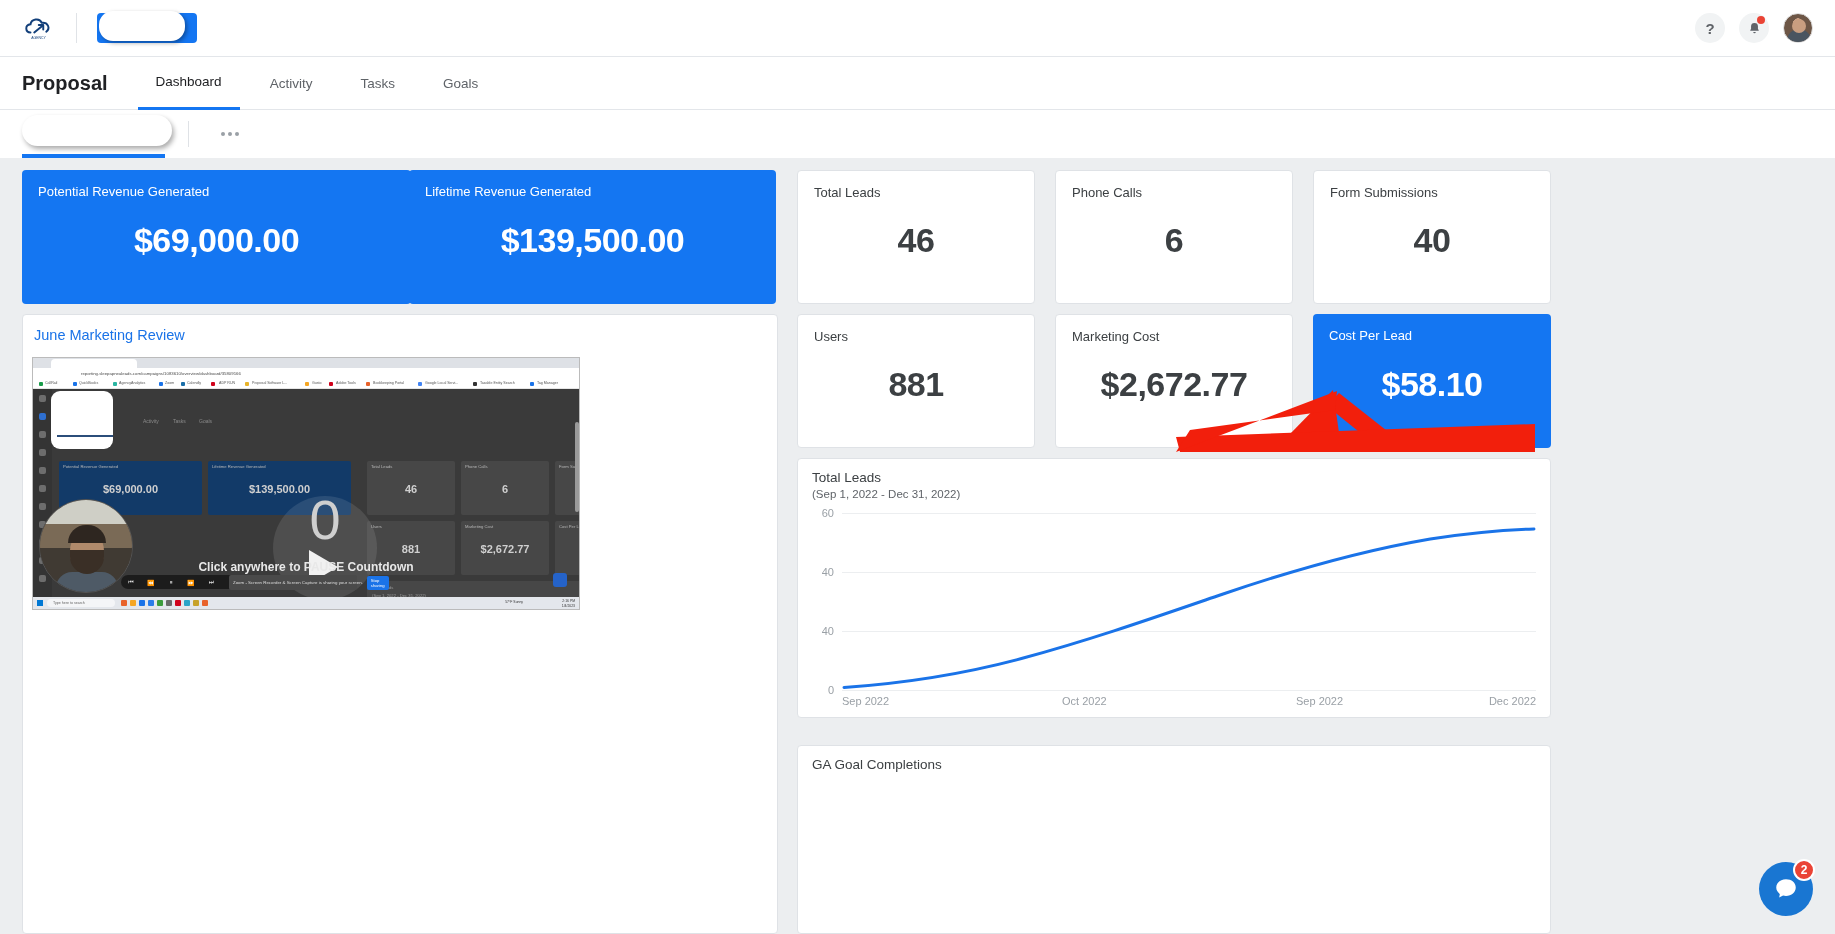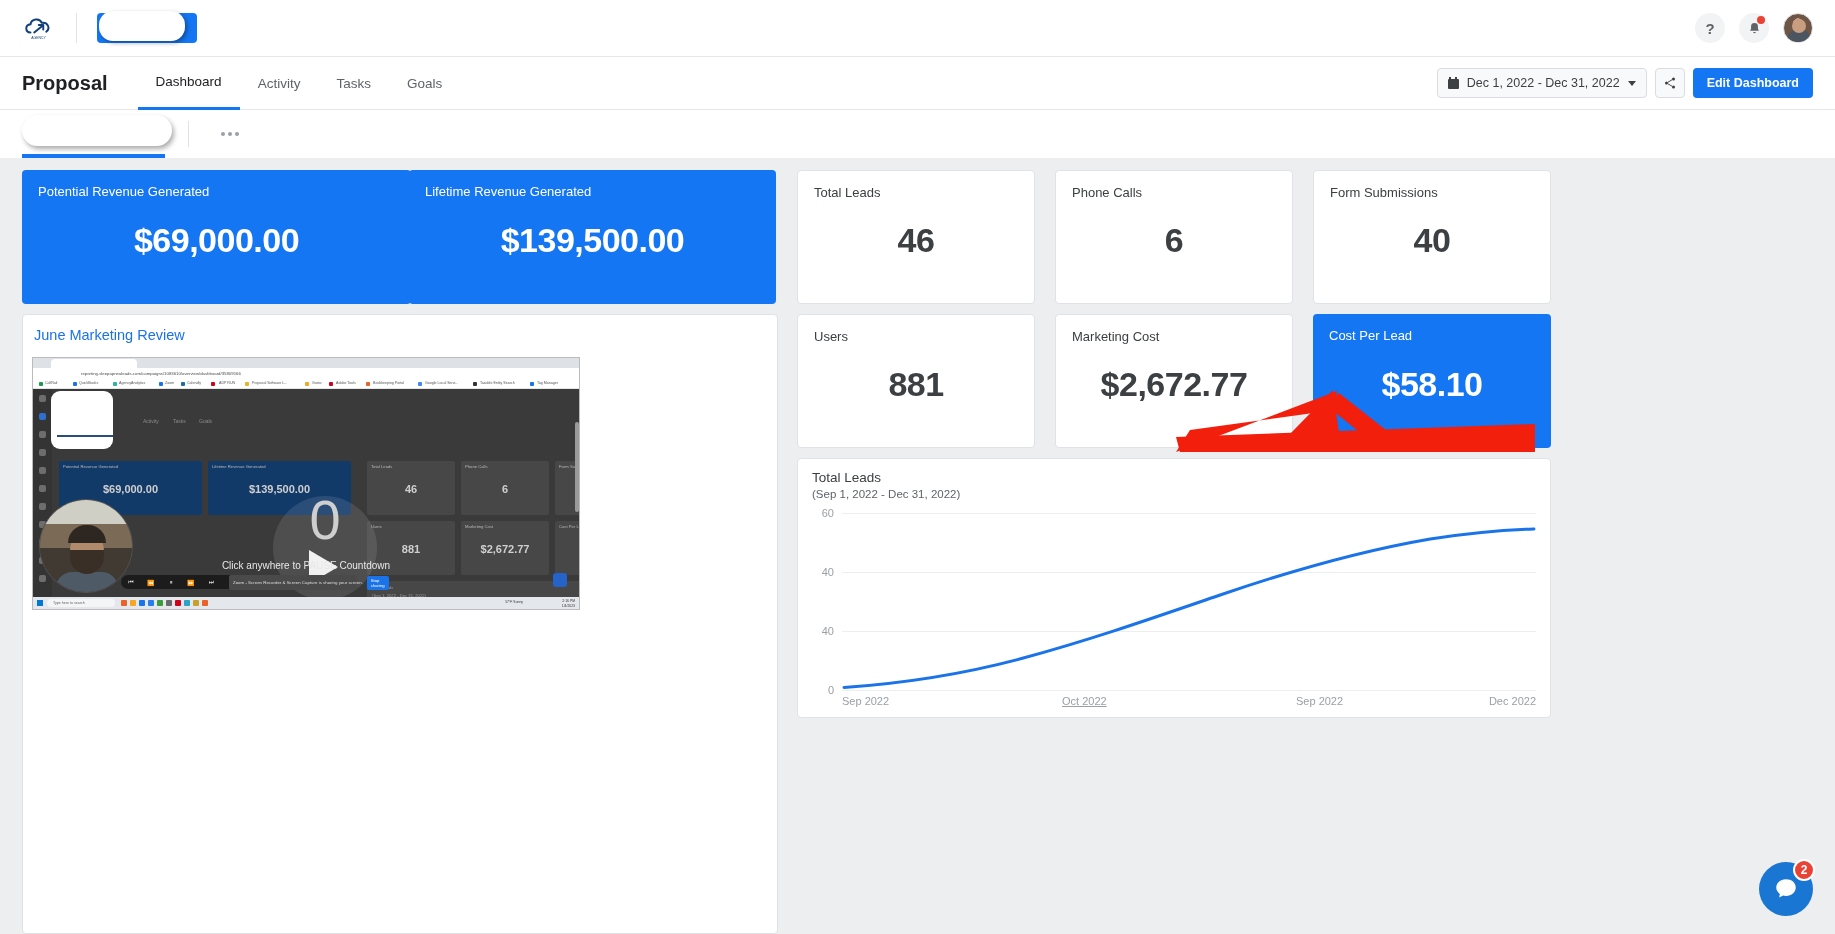--- a/index.html
+++ b/index.html
@@ -56,21 +56,21 @@
     border-radius: 50%; background: #c99e80; z-index: 2;
   }
 
   
   .pagehead {
     position: absolute; left: 0; top: 57px; width: 1835px; height: 53px;
     background: #fff; border-bottom: 1px solid #e3e6ea;
     display: flex; align-items: center; padding: 0 22px 0 22px;
   }
   .page-title { font-size: 20px; font-weight: bold; color: #202124; margin-right: 30px; }
-  .tabs { display: flex; align-items: center; height: 39px; gap: 0; }
+  .tabs { display: flex; align-items: center; height: 39px; gap: 12px; }
   .tab {
     font-size: 13.5px; color: #5f6368; padding: 0 18px; height: 53px;
     display: flex; align-items: center; white-space: nowrap;
   }
   .tab.active { color: #202124; border-bottom: 3px solid #1476f2; }
   .head-right { margin-left: auto; display: flex; align-items: center; gap: 8px; }
   .daterange {
     height: 30px; border: 1px solid #dadce0; border-radius: 4px; background: #f8f9fa;
     display: flex; align-items: center; gap: 8px; padding: 0 10px;
     font-size: 12.5px; color: #3c4043;
@@ -162,21 +162,21 @@
   .vf-countdown {
     position: absolute; left: 240px; top: 138px; width: 104px; height: 104px; border-radius: 50%;
     background: rgba(255,255,255,0.10); display: flex; align-items: center; justify-content: center;
   }
   .vf-zero { position: absolute; top: 6px; left: 0; right: 0; text-align: center;
     font-size: 56px; color: #cfcfcf; font-weight: 300; line-height: 1; }
   .vf-play { position: absolute; left: 36px; top: 56px; width: 0; height: 0;
     border-top: 17px solid transparent; border-bottom: 17px solid transparent;
     border-left: 29px solid rgba(255,255,255,0.92); }
   .vf-pause-txt { position: absolute; left: 0; right: 0; top: 202px; text-align: center;
-    font-size: 10px; font-weight: normal; color: #e8e8e8; }
+    font-size: 12px; font-weight: bold; color: #e8e8e8; }
   .vf-cam {
     position: absolute; left: 6px; bottom: 16px; width: 94px; height: 94px; border-radius: 50%;
     overflow: hidden; background: #3b3631; border: 1px solid #555;
   }
   .vf-cam-bg { position: absolute; inset: 0;
     background: linear-gradient(180deg,#cfcfc6 0 26%, #7a6a56 26% 52%, #403a33 52% 100%); }
   .vf-cam-face {
     position: absolute; left: 30px; top: 30px; width: 34px; height: 42px; border-radius: 50% 50% 45% 45%;
     background: #b08a6b;
   }
@@ -264,36 +264,20 @@
     </div>
   </div>
 
   <div class="pagehead">
     <div class="page-title">Proposal</div>
     <div class="tabs">
       <div class="tab active">Dashboard</div>
       <div class="tab">Activity</div>
       <div class="tab">Tasks</div>
       <div class="tab">Goals</div>
-    </div>
-    <div class="head-right">
-      <div class="daterange">
-        <span class="cal-icon"></span>
-        <span>Dec 1, 2022 - Dec 31, 2022</span>
-        <span class="caret-dn"></span>
-      </div>
-      <div class="sharebtn">
-        <svg width="14" height="14" viewBox="0 0 24 24">
-          <circle cx="18" cy="5" r="2.6" fill="#3c4043"></circle>
-          <circle cx="6" cy="12" r="2.6" fill="#3c4043"></circle>
-          <circle cx="18" cy="19" r="2.6" fill="#3c4043"></circle>
-          <path d="M8.3 10.8 L15.7 6.3 M8.3 13.2 L15.7 17.7" stroke="#3c4043" stroke-width="1.6"></path>
-        </svg>
-      </div>
-      <div class="edit-btn">Edit Dashboard</div>
     </div>
   </div>
 
   <div class="subbar">
     <div class="subtab">
       <span></span>
       <span class="redact-subtab"></span>
     </div>
     <div class="subdivider"></div>
     <div class="dots-btn">
@@ -509,26 +493,29 @@
         <span class="gridline" style="top:6px;"></span>
         <span class="gridline" style="top:65px;"></span>
         <span class="gridline" style="top:124px;"></span>
         <span class="gridline" style="top:183px;"></span>
 
         <svg class="chart-svg" viewBox="0 0 696 183" preserveAspectRatio="none">
           <path d="M2 181 C60 177 120 168 180 152 C250 133 310 112 380 88 C450 64 520 44 590 32 C630 26 665 23 694 22" fill="none" stroke="#1a73e8" stroke-width="3" stroke-linecap="round"></path>
         </svg>
 
         <span class="xtick" style="left:30px;text-align:center;">Sep 2022</span>
-        <span class="xtick" style="left:250px;text-decoration:underline;">Oct 2022</span>
+        <span class="xtick" style="left:250px;">Oct 2022</span>
         <span class="xtick" style="left:484px;">Sep 2022</span>
         <span class="xtick" style="right:0;">Dec 2022</span>
       </div>
     </div>
 
+    <div class="card" style="left:797px; top:587px; width:754px; height:189px;">
+      <div class="chart-title">GA Goal Completions</div>
+    </div>
   </div>
 
   <svg class="arrow-layer" viewBox="0 0 1835 934">
     <g>
       <polygon points="1339,393 1396,438 1384,452 1327,406" fill="#f21f0c"></polygon>
       <polygon points="1333,390 1340,440 1289,435" fill="#f21f0c"></polygon>
       <polygon points="1380,430 1530,452 1534,426 1386,448" fill="#f21f0c"></polygon>
       <path d="M1337,392 L1533,438 L1528,452 L1176,452 L1180,437 L1300,437 Z" fill="#f21f0c" opacity="0"></path>
       <polygon points="1535,424 1535,452 1180,452 1176,437" fill="#f21f0c"></polygon>
       <polygon points="1337,391 1176,452 1190,430 1335,410" fill="#f21f0c"></polygon>

